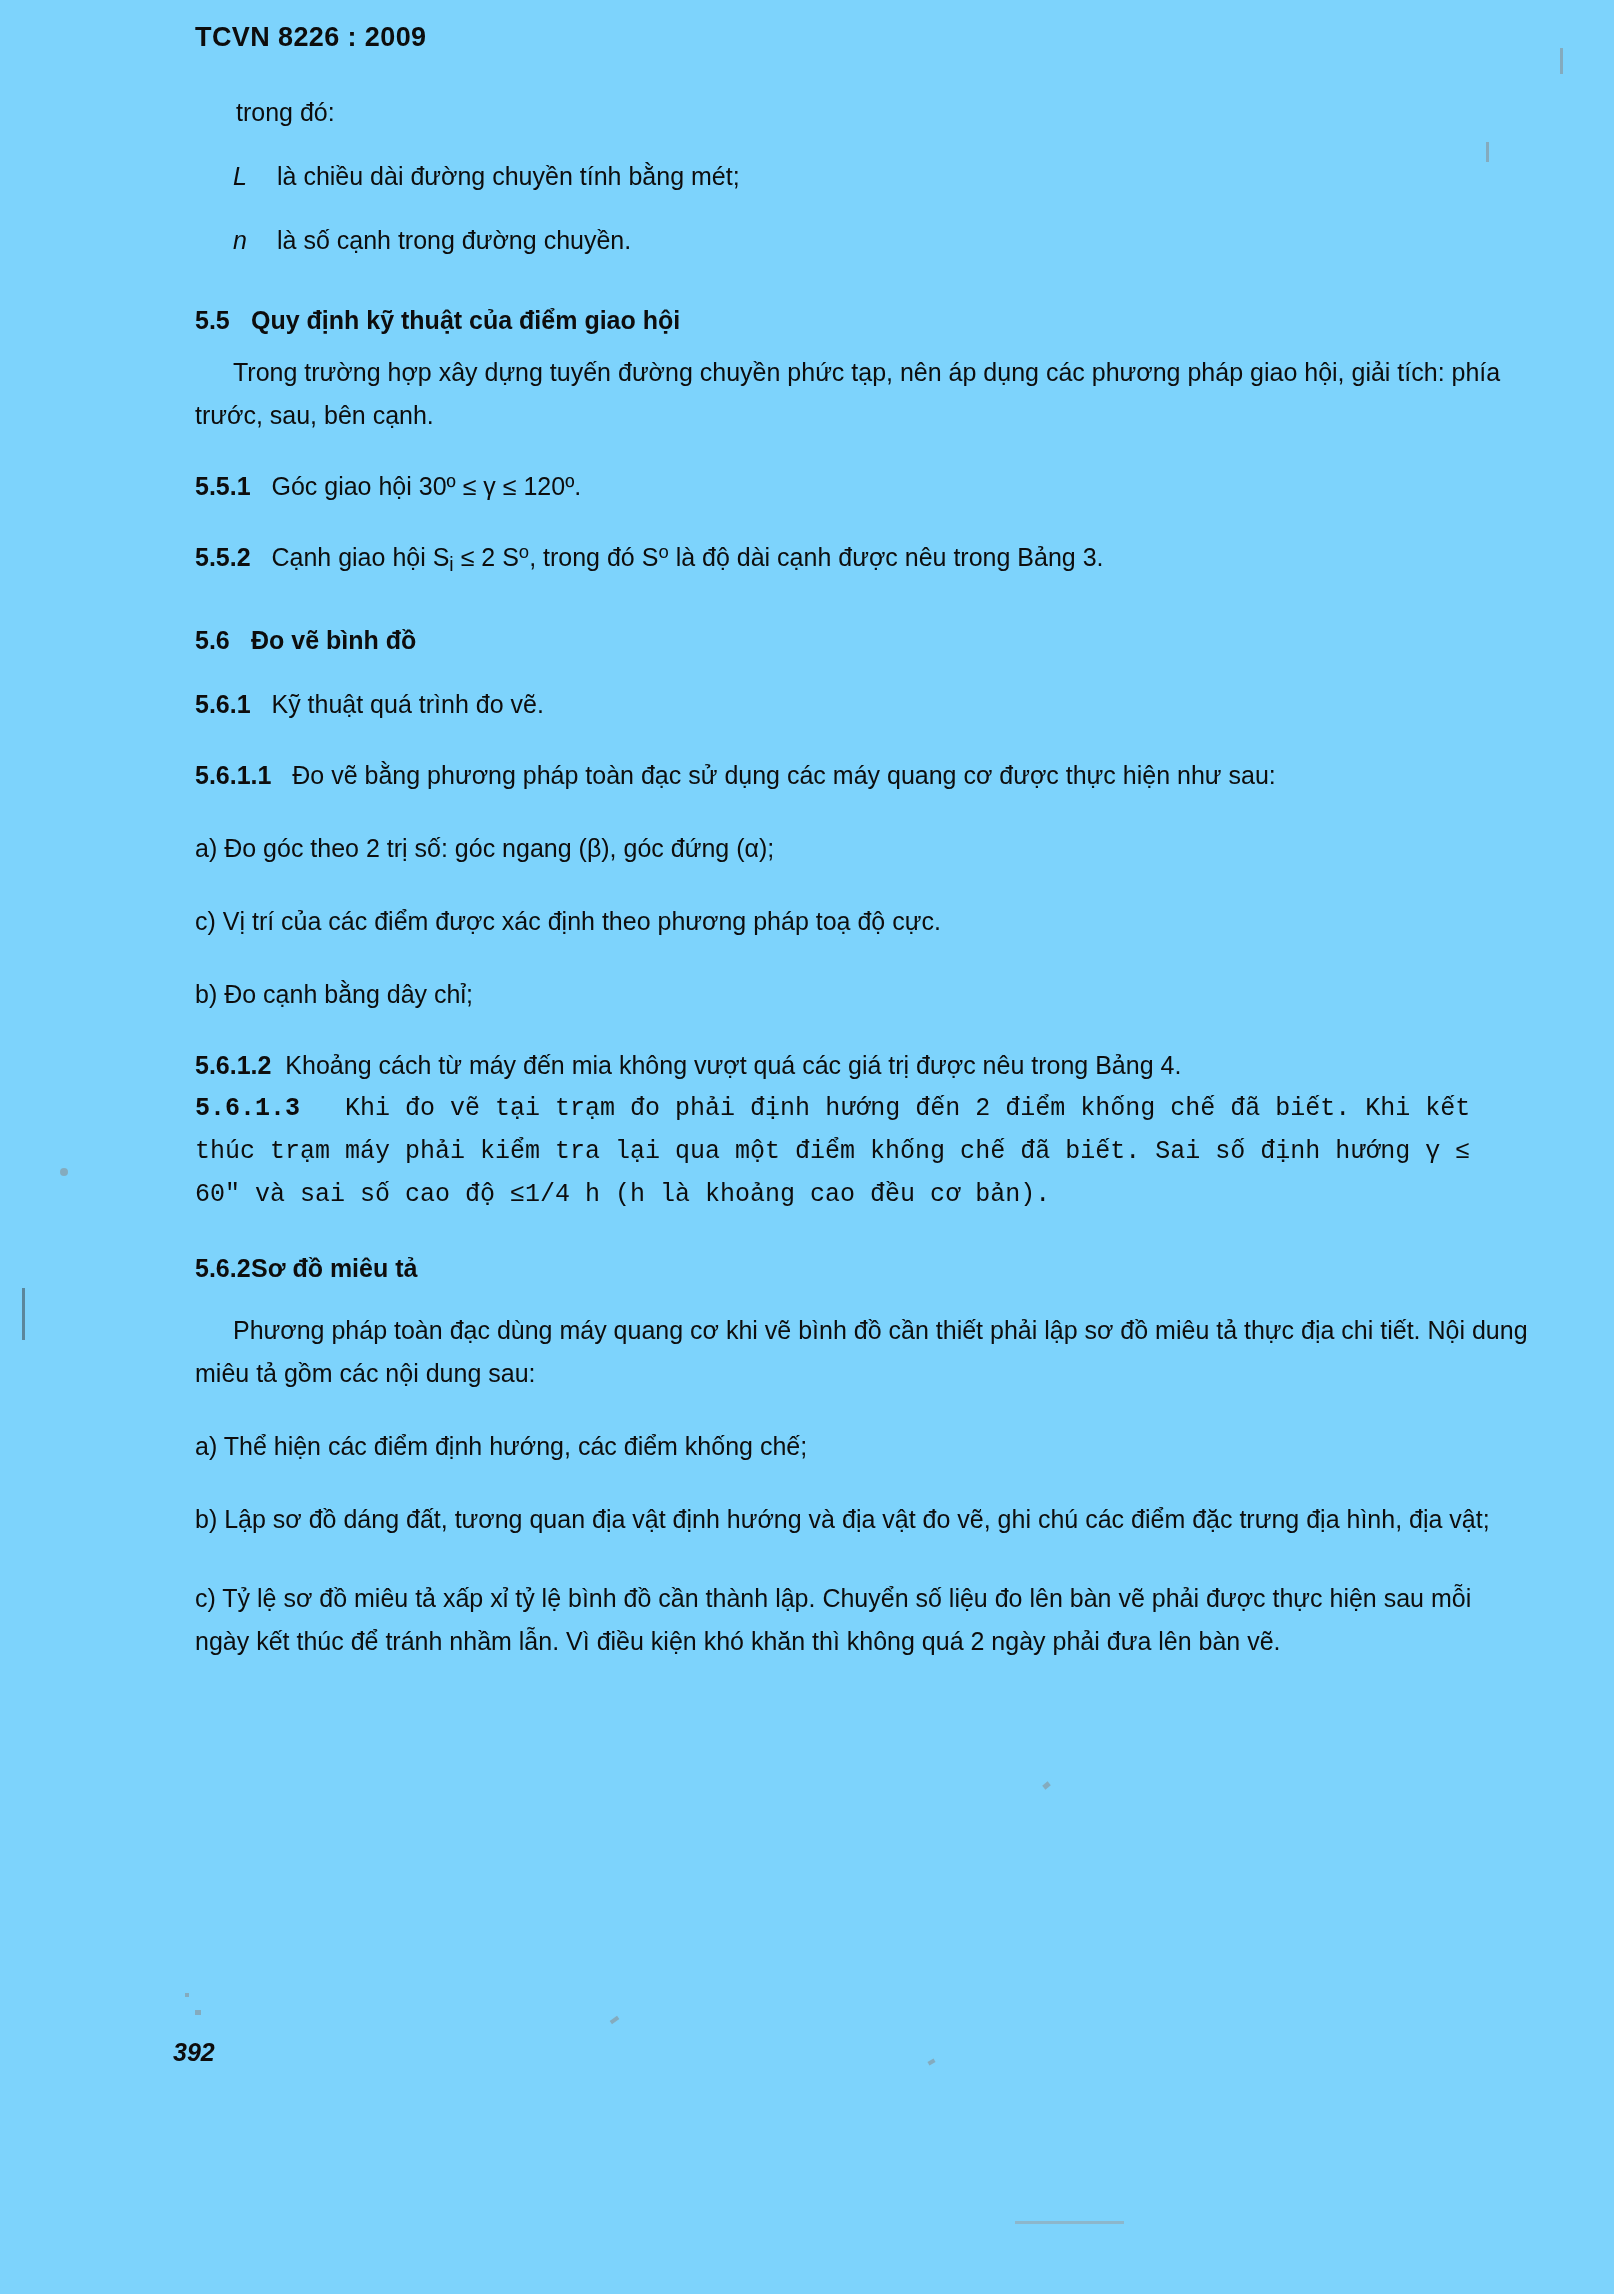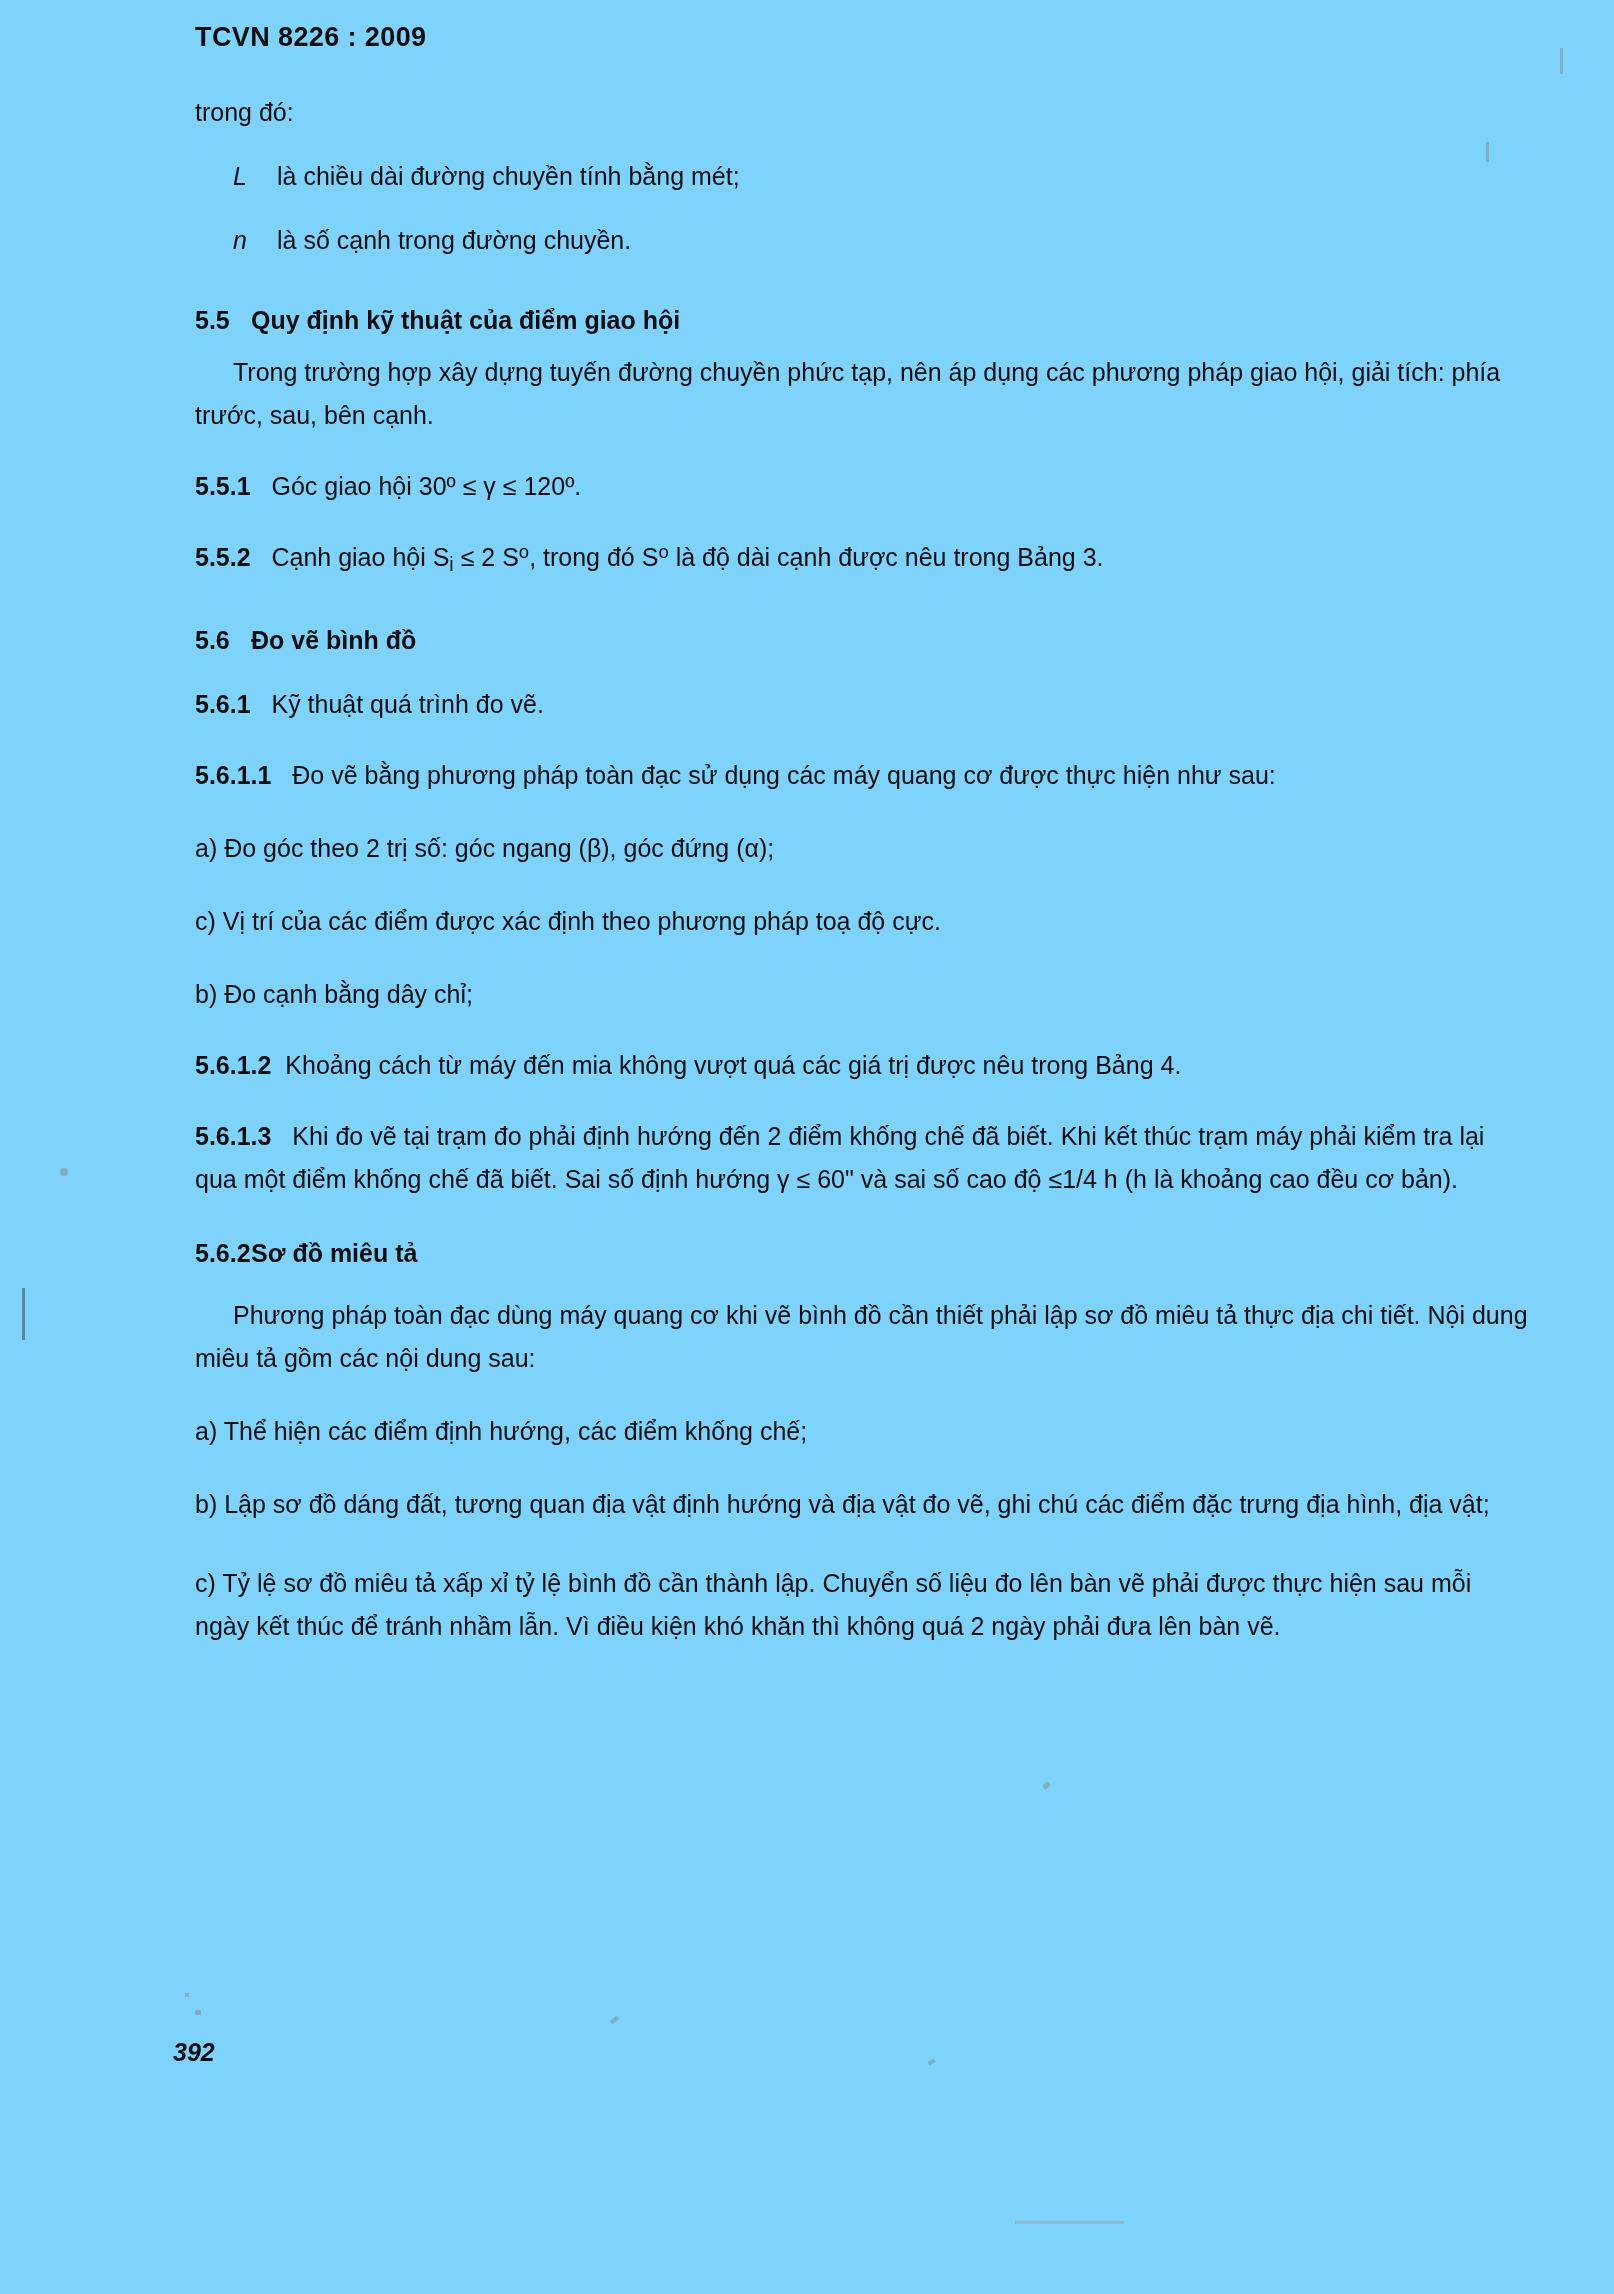--- a/index.html
+++ b/index.html
@@ -35,21 +35,21 @@
   .para {
     font-size: 25px;
     line-height: 1.72;
     margin: 0;
     text-align: left;
   }
   .indent {
     text-indent: 38px;
   }
   .gap-md { margin-top: 30px; }
-  .gap-lg { margin-top: 44px; }
+  .gap-lg { margin-top: 44px; margin-left: 41px; }
 
   .deflist {
     margin-top: 22px;
   }
   .defrow {
     display: flex;
     align-items: baseline;
     margin-bottom: 24px;
   }
   .defrow .sym {
@@ -174,21 +174,21 @@
     </p>
 
     <p class="para" style="margin-top:30px;">a)  Đo góc theo 2 trị số: góc ngang (β), góc đứng (α);</p>
     <p class="para" style="margin-top:30px;">c)  Vị trí của các điểm được xác định theo phương pháp toạ độ cực.</p>
     <p class="para" style="margin-top:30px;">b)  Đo cạnh bằng dây chỉ;</p>
 
     <p class="para" style="margin-top:28px;">
       <span class="num-lead">5.6.1.2</span>&nbsp;&nbsp;<span>Khoảng cách từ máy đến mia không vượt quá các giá trị được nêu trong Bảng 4.</span>
     </p>
 
-    <p class="para" style="margin-top:28px;">
+    <p class="para" style="font-family:Liberation Mono, monospace;">
       <span class="num-lead">5.6.1.3</span>&nbsp;&nbsp;&nbsp;<span>Khi đo vẽ tại trạm đo phải định hướng đến 2 điểm khống chế đã biết. Khi kết thúc trạm máy phải kiểm tra lại qua một điểm khống chế đã biết. Sai số định hướng γ ≤ 60" và sai số cao độ ≤1/4 h  (h là khoảng cao đều cơ bản).</span>
     </p>
 
     <div class="heading" style="margin-top:38px;">
       <span class="num">5.6.2</span><span>Sơ đồ miêu tả</span>
     </div>
 
     <p class="para indent" style="margin-top:26px;">Phương pháp toàn đạc dùng máy quang cơ khi vẽ bình đồ cần thiết phải lập sơ đồ miêu tả thực địa chi tiết. Nội dung miêu tả gồm các nội dung sau:</p>
 
     <p class="para" style="margin-top:30px;">a) Thể hiện các điểm định hướng, các điểm khống chế;</p>

